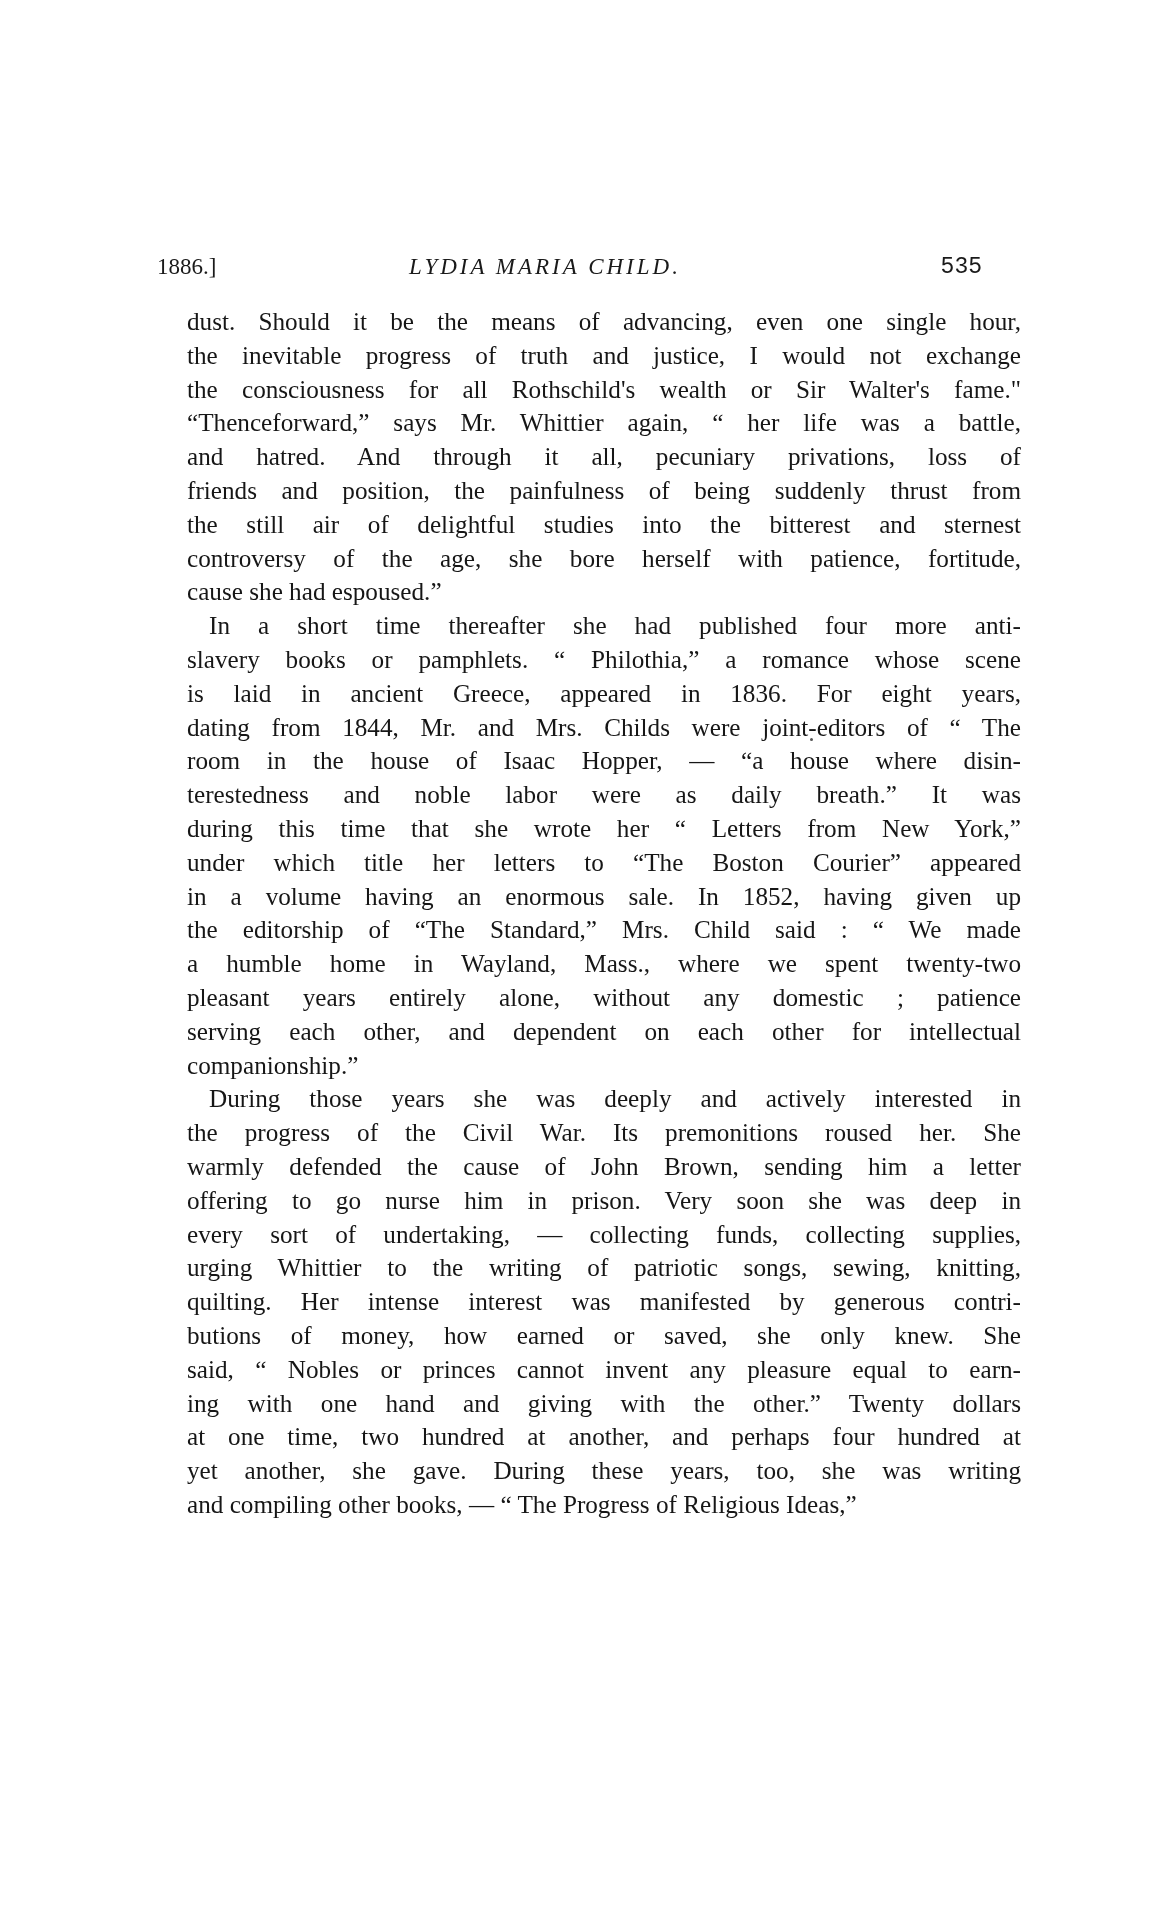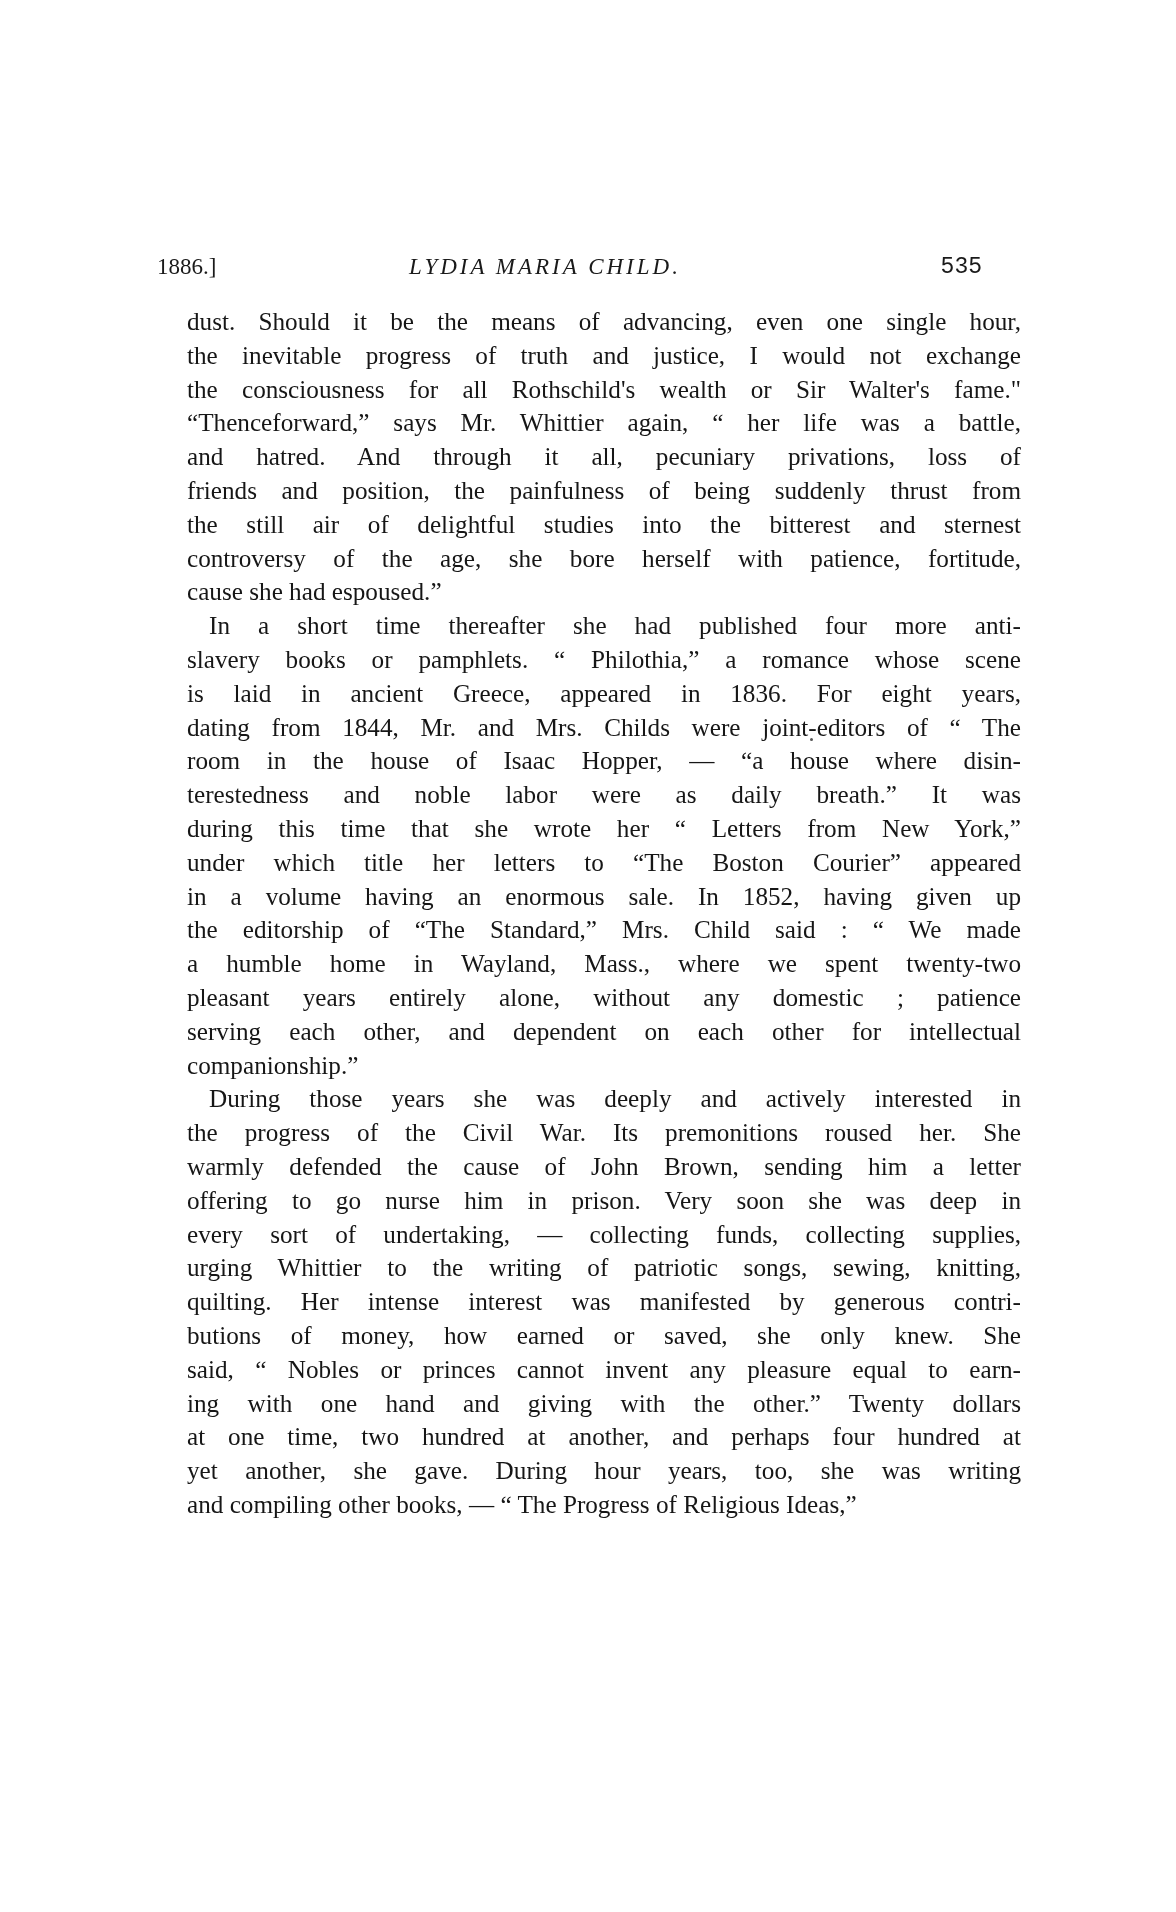--- a/index.html
+++ b/index.html
@@ -66,19 +66,19 @@
         <span class="line">the progress of the Civil War.  Its premonitions roused her.  She</span>
         <span class="line">warmly defended the cause of John Brown, sending him a letter</span>
         <span class="line">offering to go nurse him in prison.  Very soon she was deep in</span>
         <span class="line">every sort of undertaking, — collecting funds, collecting supplies,</span>
         <span class="line">urging Whittier to the writing of patriotic songs, sewing, knitting,</span>
         <span class="line">quilting.  Her intense interest was manifested by generous contri-</span>
         <span class="line">butions of money, how earned or saved, she only knew.  She</span>
         <span class="line">said, “ Nobles or princes cannot invent any pleasure equal to earn-</span>
         <span class="line">ing with one hand and giving with the other.”  Twenty dollars</span>
         <span class="line">at one time, two hundred at another, and perhaps four hundred at</span>
-        <span class="line">yet another, she gave.  During hour years, too, she was writing</span>
+        <span class="line">yet another, she gave.  During these years, too, she was writing</span>
         <span class="line last">and compiling other books, — “ The Progress of Religious Ideas,”</span>
       </div>
     </div>
 
   <div class="speck"></div>
 </div>
 
 </body></html>

